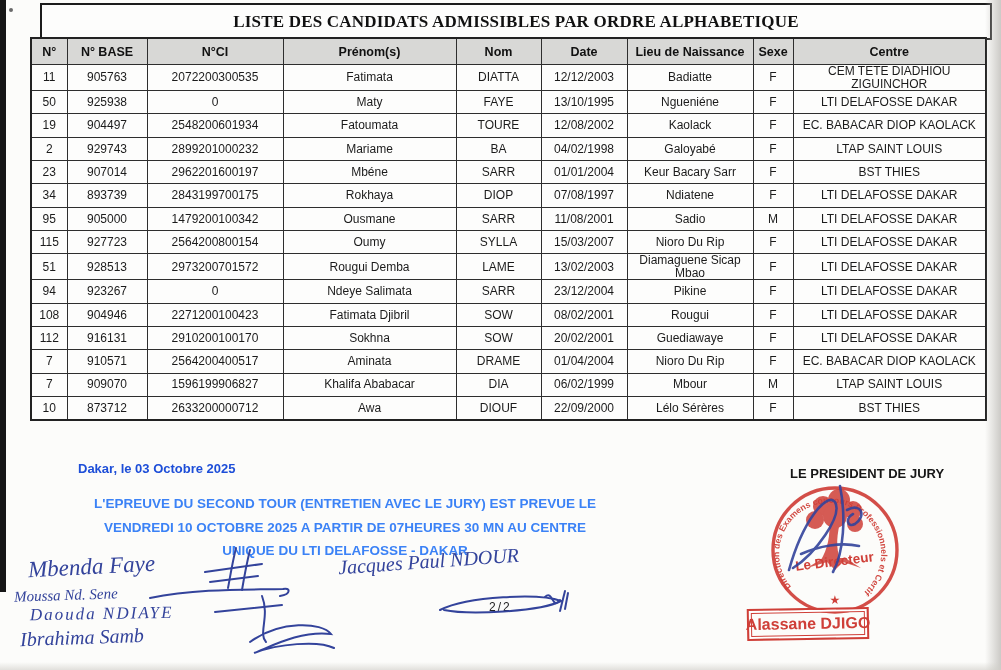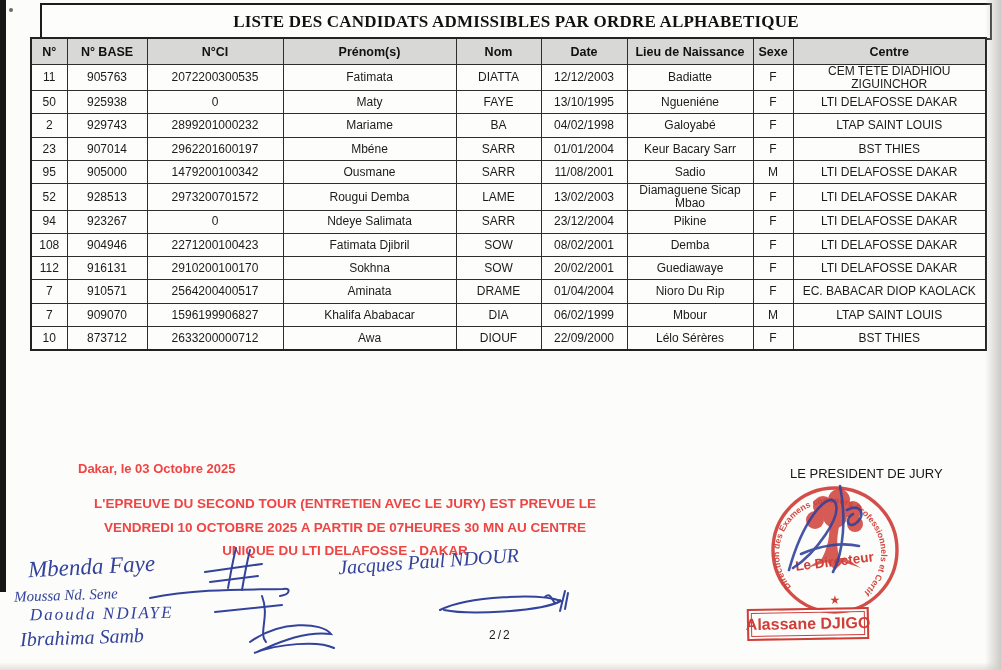--- a/index.html
+++ b/index.html
@@ -50,27 +50,27 @@
   }
   table.cand th{
     background:#d8d8d6;font-weight:bold;font-size:12.5px;height:25px;color:#111;
   }
   table.cand td{height:22.3px;line-height:1.05;}
   td.two-line{font-size:10.5px;line-height:1.02;white-space:pre-line;margin-top:24px;}
   .c1{width:36px;}.c2{width:80px;}.c3{width:136px;}.c4{width:173px;}.c5{width:85px;}
   .c6{width:86px;}.c7{width:126px;}.c8{width:40px;}.c9{width:193px;}
 
   
-  .date-line{position:absolute;left:78px;top:461px;font-weight:bold;font-size:13px;color:#ef4444;}
-  .president-label{position:absolute;left:790px;top:466px;font-weight:normal;font-size:13px;color:#161616;}
+  .date-line{position:absolute;left:78px;top:461px;font-weight:bold;font-size:13px;color:#1d4ed8;}
+  .president-label{position:absolute;left:790px;top:466px;font-weight:bold;font-size:13px;color:#161616;}
   .announce{
     position:absolute;left:84px;top:492px;width:522px;
-    text-align:center;font-weight:bold;font-size:13.5px;color:#ef4444;line-height:1.75;
-  }
-  .page-number{position:absolute;left:489px;top:628px;font-size:12px;letter-spacing:2px;color:#222;}
+    text-align:center;font-weight:bold;font-size:13.5px;color:#3b82f6;line-height:1.75;
+  }
+  .page-number{position:absolute;left:489px;top:600px;font-size:12px;letter-spacing:2px;color:#222;}
 
   
   .hw{position:absolute;color:#33439b;font-family:"Liberation Serif", serif;font-style:italic;white-space:nowrap;}
   .hw1{left:28px;top:554px;font-size:23px;transform:rotate(-3deg);}
   .hw2{left:14px;top:587px;font-size:15px;transform:rotate(-2deg);}
   .hw3{left:30px;top:604px;font-size:17px;transform:rotate(-1deg);letter-spacing:2px;}
   .hw4{left:20px;top:626px;font-size:20px;transform:rotate(-2deg);}
   .hw5{left:338px;top:550px;font-size:20px;transform:rotate(-4deg);}
   .scribbles{position:absolute;left:0;top:540px;width:620px;height:130px;}
 
@@ -140,54 +140,87 @@
           <td>925938</td>
           <td>0</td>
           <td>Maty</td>
           <td>FAYE</td>
           <td>13/10/1995</td>
           <td>Ngueniéne</td>
           <td>F</td>
           <td>LTI DELAFOSSE DAKAR</td>
         </tr>
         <tr>
+          <td>19</td>
+          <td>904497</td>
+          <td>2548200601934</td>
+          <td>Fatoumata</td>
+          <td>TOURE</td>
+          <td>12/08/2002</td>
+          <td>Kaolack</td>
+          <td>F</td>
+          <td>EC. BABACAR DIOP KAOLACK</td>
+        </tr>
+        <tr>
           <td>2</td>
           <td>929743</td>
           <td>2899201000232</td>
           <td>Mariame</td>
           <td>BA</td>
           <td>04/02/1998</td>
           <td>Galoyabé</td>
           <td>F</td>
           <td>LTAP SAINT LOUIS</td>
         </tr>
         <tr>
           <td>23</td>
           <td>907014</td>
           <td>2962201600197</td>
           <td>Mbéne</td>
           <td>SARR</td>
           <td>01/01/2004</td>
           <td>Keur Bacary Sarr</td>
           <td>F</td>
           <td>BST THIES</td>
+        </tr>
+        <tr>
+          <td>34</td>
+          <td>893739</td>
+          <td>2843199700175</td>
+          <td>Rokhaya</td>
+          <td>DIOP</td>
+          <td>07/08/1997</td>
+          <td>Ndiatene</td>
+          <td>F</td>
+          <td>LTI DELAFOSSE DAKAR</td>
         </tr>
         <tr>
           <td>95</td>
           <td>905000</td>
           <td>1479200100342</td>
           <td>Ousmane</td>
           <td>SARR</td>
           <td>11/08/2001</td>
           <td>Sadio</td>
           <td>M</td>
           <td>LTI DELAFOSSE DAKAR</td>
         </tr>
         <tr>
-          <td>52</td>
+          <td>115</td>
+          <td>927723</td>
+          <td>2564200800154</td>
+          <td>Oumy</td>
+          <td>SYLLA</td>
+          <td>15/03/2007</td>
+          <td>Nioro Du Rip</td>
+          <td>F</td>
+          <td>LTI DELAFOSSE DAKAR</td>
+        </tr>
+        <tr>
+          <td>51</td>
           <td>928513</td>
           <td>2973200701572</td>
           <td>Rougui Demba</td>
           <td>LAME</td>
           <td>13/02/2003</td>
           <td class="two-line">Diamaguene Sicap
 Mbao</td>
           <td>F</td>
           <td>LTI DELAFOSSE DAKAR</td>
         </tr>
@@ -202,21 +235,21 @@
           <td>F</td>
           <td>LTI DELAFOSSE DAKAR</td>
         </tr>
         <tr>
           <td>108</td>
           <td>904946</td>
           <td>2271200100423</td>
           <td>Fatimata Djibril</td>
           <td>SOW</td>
           <td>08/02/2001</td>
-          <td>Demba</td>
+          <td>Rougui</td>
           <td>F</td>
           <td>LTI DELAFOSSE DAKAR</td>
         </tr>
         <tr>
           <td>112</td>
           <td>916131</td>
           <td>2910200100170</td>
           <td>Sokhna</td>
           <td>SOW</td>
           <td>20/02/2001</td>

